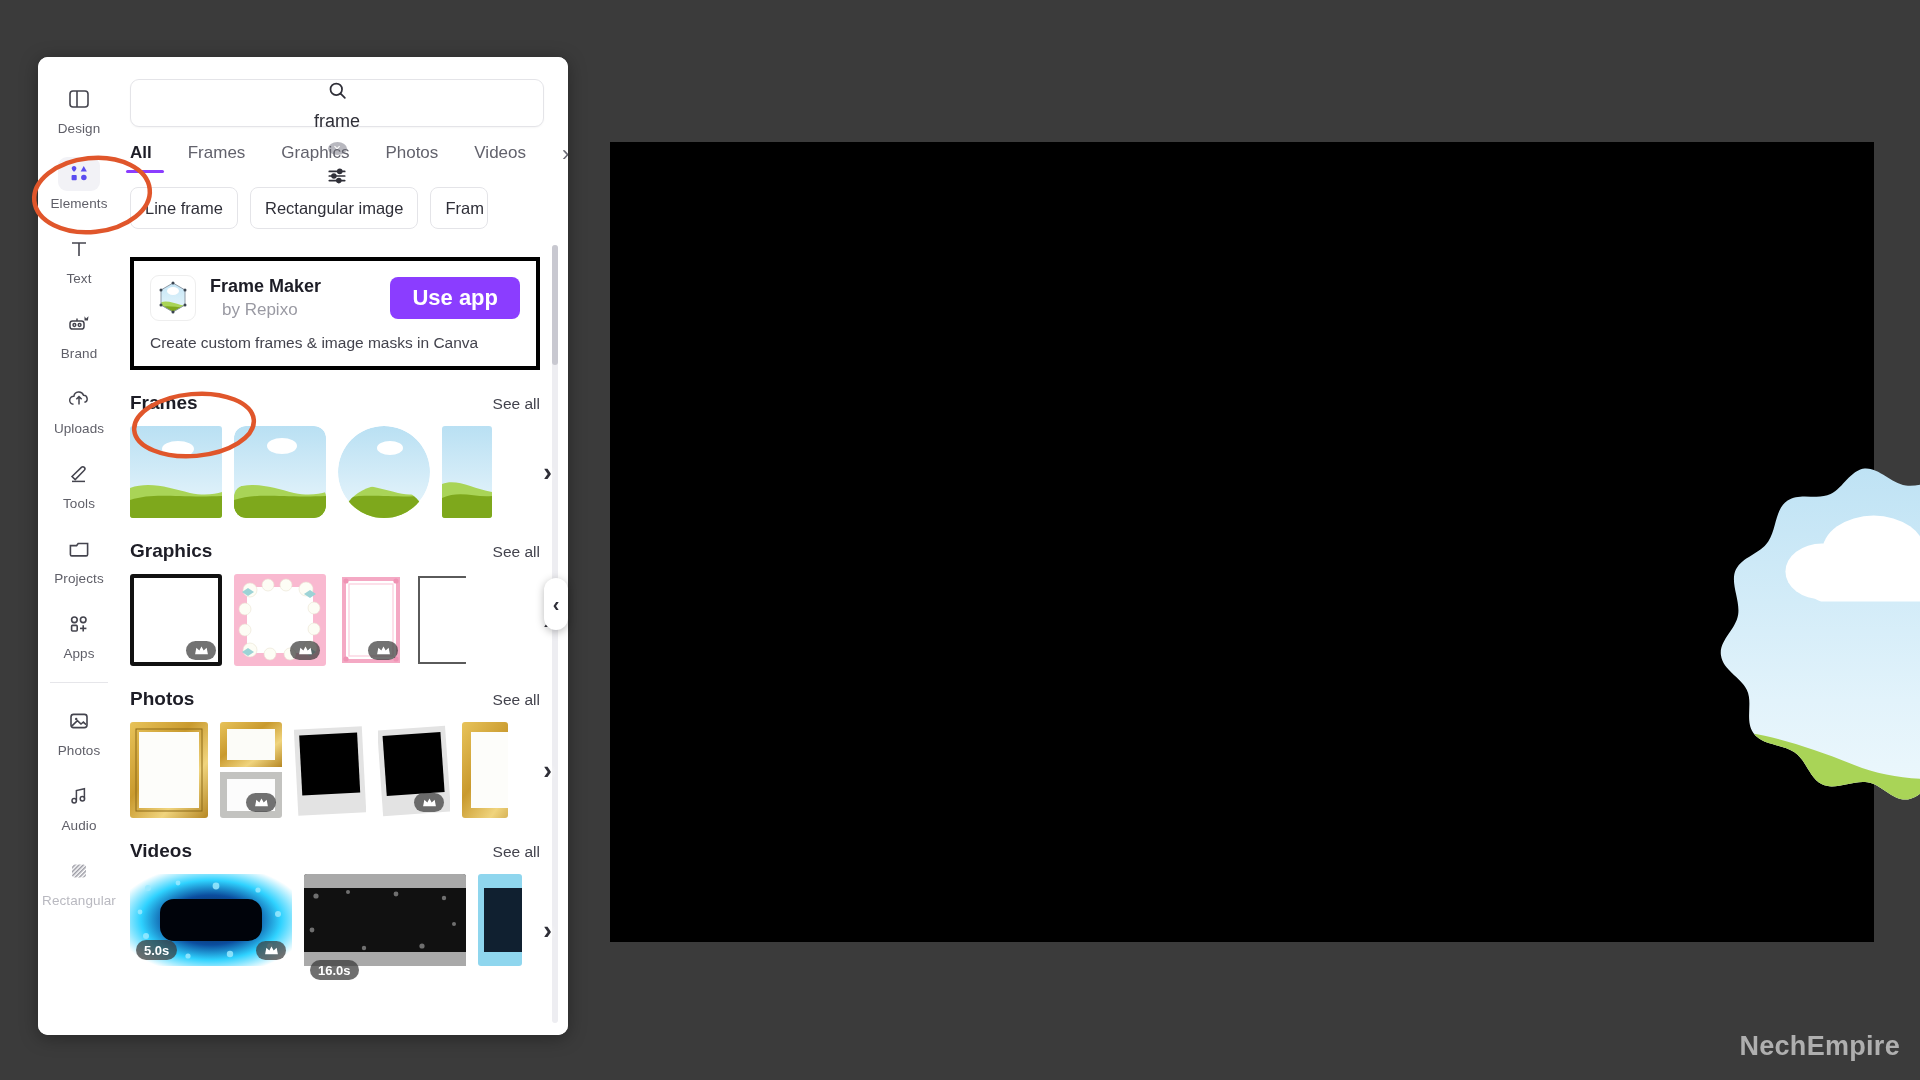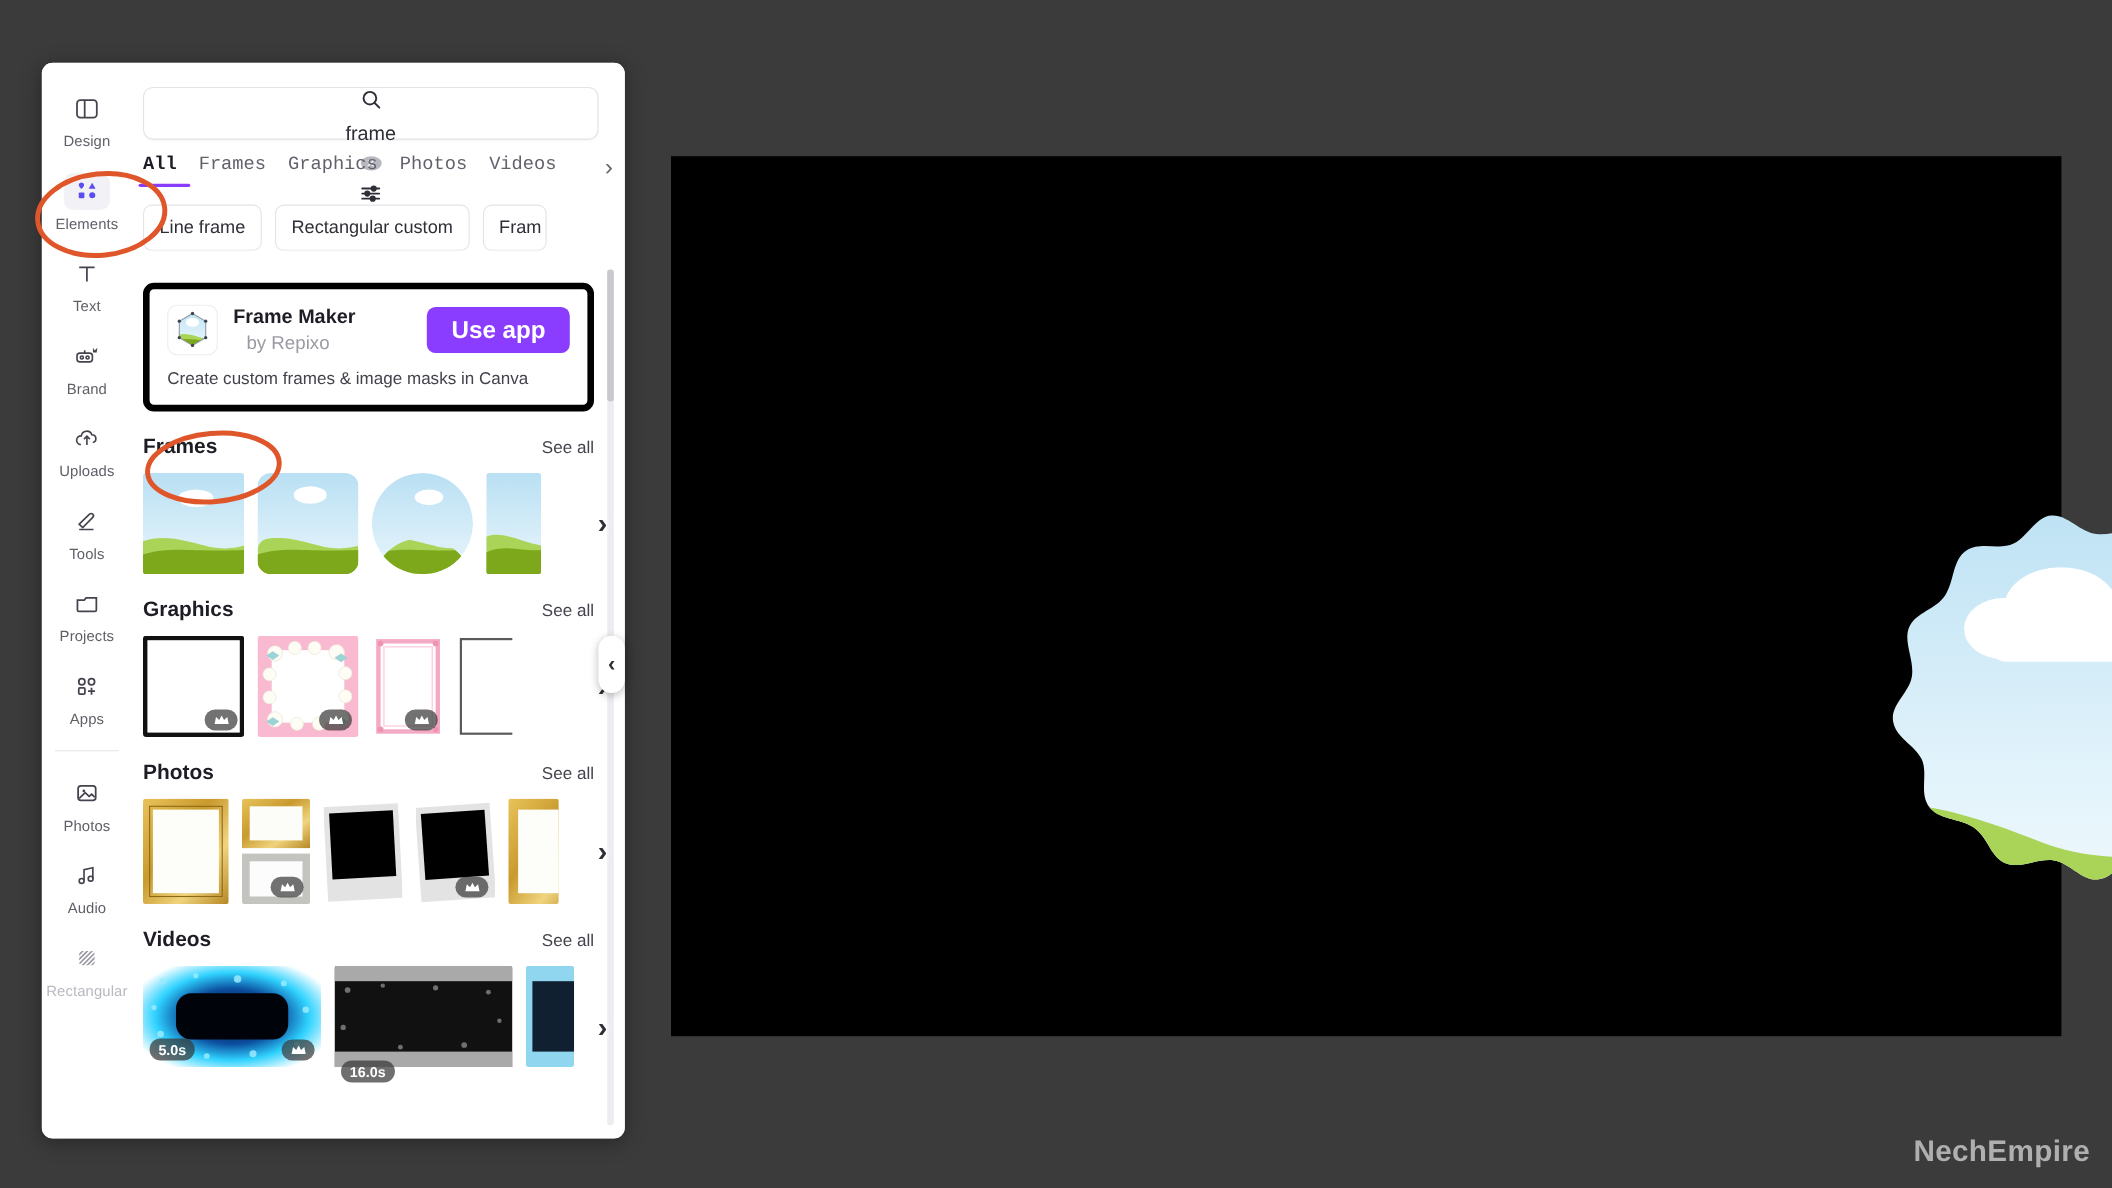--- a/index.html
+++ b/index.html
@@ -71,22 +71,22 @@
   .search-input-txt { flex: 1; font-size: 18px; color: #2f2f38; }
   .icon-btn { display: flex; align-items: center; justify-content: center; cursor: pointer; }
   .clear-dot {
     width: 19px; height: 19px; border-radius: 50%; background: #b8b8bf;
     display: flex; align-items: center; justify-content: center;
     color: #fff; font-size: 13px; line-height: 1; cursor: pointer;
   }
 
   
   .tabs {
-    display: flex; align-items: flex-start; gap: 20px;
-    padding: 14px 8px 0 10px; position: relative; font-family: Liberation Mono, monospace;
+    display: flex; align-items: center; gap: 36px;
+    padding: 14px 8px 0 10px; position: relative;
   }
   .tab { font-size: 17px; color: #62626c; padding-bottom: 10px; cursor: pointer; white-space: nowrap; }
   .tab.active { color: #1d1d26; font-weight: bold; position: relative; }
   .tab.active::after {
     content: ""; position: absolute; left: -4px; right: -12px; bottom: 0;
     height: 3px; border-radius: 2px; background: #8b3dff;
   }
   .tabs-chev { margin-left: auto; padding-bottom: 8px; color: #6a6a74; cursor: pointer; }
 
   
@@ -104,21 +104,21 @@
     position: absolute; right: 10px; top: 188px; bottom: 12px; width: 6px;
     background: #ededf1; border-radius: 3px;
   }
   .scrollthumb {
     position: absolute; right: 10px; top: 188px; width: 6px; height: 120px;
     background: #c8c8d0; border-radius: 3px; cursor: pointer;
   }
 
   
   .app-card {
-    margin: 14px 28px 0 0; border: 6px solid #000000; border-radius: 10px;
+    margin: 14px 28px 0 0; border: 4px solid #000000; border-radius: 0;
     padding: 14px 16px 14px 16px; background: #fff;
   }
   .app-top { display: flex; align-items: center; gap: 14px; }
   .app-icon {
     width: 46px; height: 46px; border-radius: 9px; background: #fff;
     border: 1px solid #eee; display: flex; align-items: center; justify-content: center;
     flex: none; overflow: hidden;
   }
   .app-meta { flex: 1; min-width: 0; }
   .app-title { font-size: 18px; color: #1d1d26; font-weight: 600; line-height: 1.2; }
@@ -362,21 +362,21 @@
         <div class="tab active">All</div>
         <div class="tab">Frames</div>
         <div class="tab">Graphics</div>
         <div class="tab">Photos</div>
         <div class="tab">Videos</div>
         <div class="tabs-chev" style="font-size:22px">›</div>
       </div>
 
       <div class="pills">
         <div class="pill">Line frame</div>
-        <div class="pill">Rectangular custom</div>
+        <div class="pill">Rectangular image</div>
         <div class="pill cut">Fram</div>
       </div>
 
       <div class="scrollbody">
 
         <div class="app-card">
           <div class="app-top">
             <div class="app-icon">
               <svg width="40" height="40" viewBox="0 0 40 40">
                 <defs>

